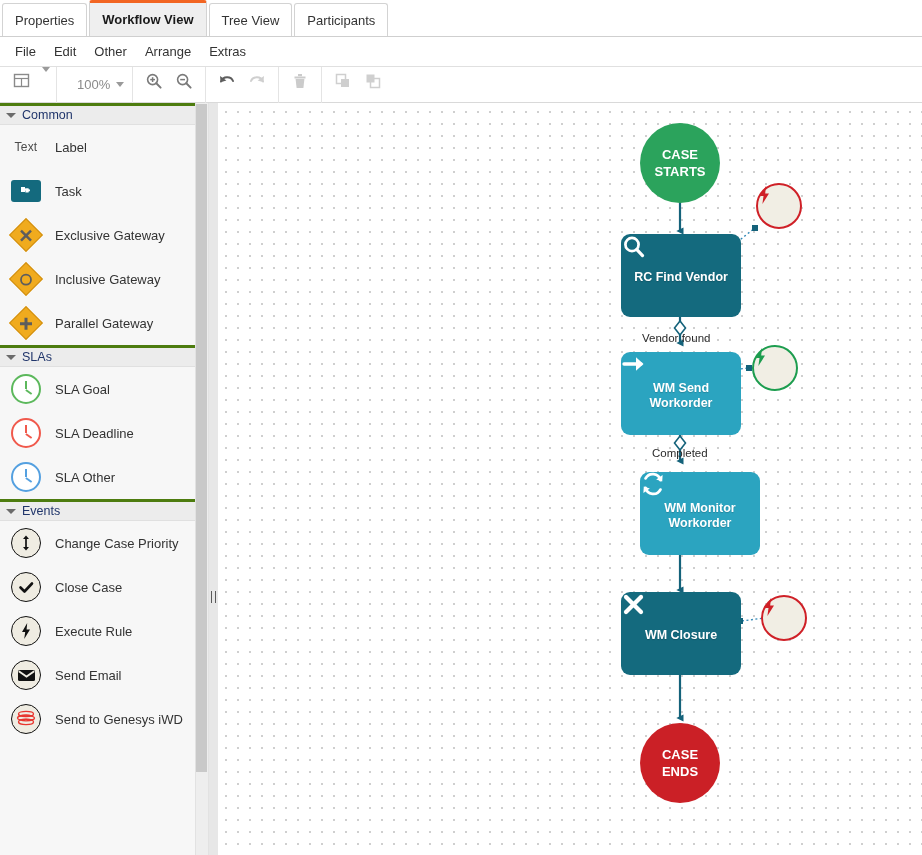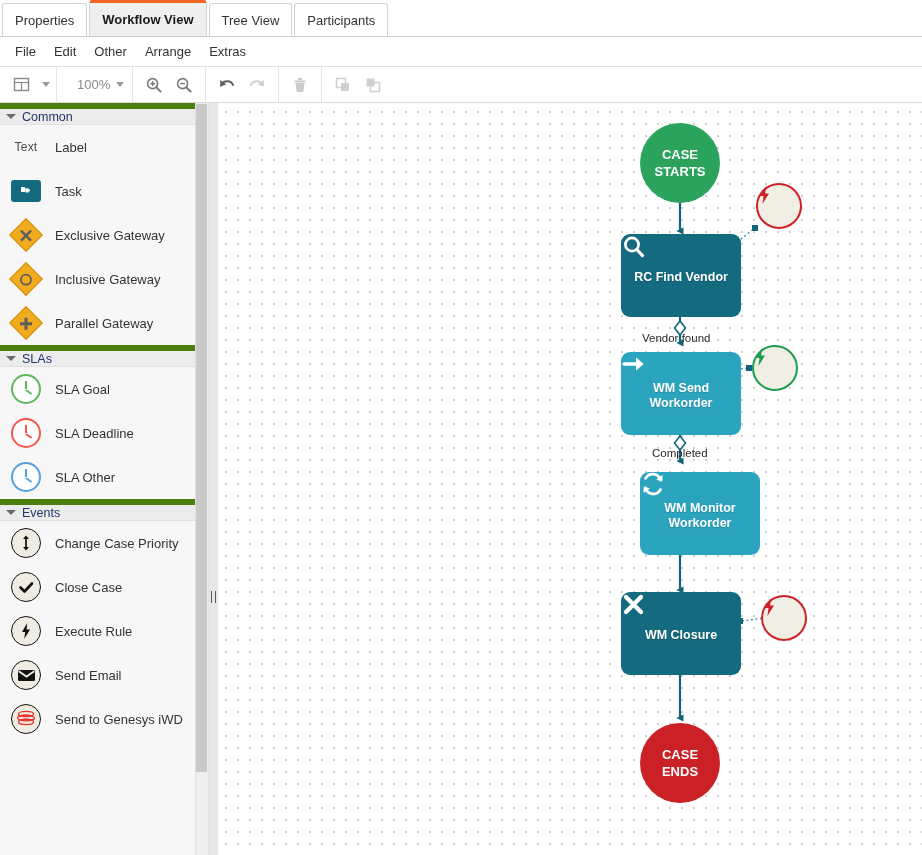--- a/index.html
+++ b/index.html
@@ -59,21 +59,21 @@
   }
 
   
   .toolbar {
     position: absolute; left: 0; top: 67px; width: 922px; height: 36px;
     background: #ffffff;
     border-bottom: 1px solid #d9d9d9;
     display: flex; align-items: center;
   }
   .tbgroup {
-    display: flex; align-items: center; height: 36px;
+    display: flex; height: 36px;
     border-right: 1px solid #e4e4e4;
     padding: 0 6px;
   }
   .tbbtn {
     width: 30px; height: 28px;
     display: flex; align-items: center; justify-content: center;
     cursor: pointer; border-radius: 2px;
     color: #7a7a7a;
   }
   .tbbtn.disabled { color: #cfcfcf; cursor: default; }
@@ -92,21 +92,21 @@
   .palette {
     position: absolute; left: 0; top: 103px;
     width: 196px; height: 752px;
     background: #f7f7f7;
     border-right: 1px solid #e2e2e2;
     overflow: hidden;
   }
   .sec-header {
     height: 22px;
     background: #ececec;
-    border-top: 6px solid #4d7c0f;
+    border-top: 3px solid #4d7c0f;
     border-bottom: 1px solid #e0e0e0;
     display: flex; align-items: center;
     padding-left: 4px;
     font-size: 12.5px; color: #20356b;
     cursor: pointer;
   }
   .sec-header .tri {
     width: 0; height: 0; margin: 0 6px 0 2px;
     border-left: 5px solid transparent;
     border-right: 5px solid transparent;

